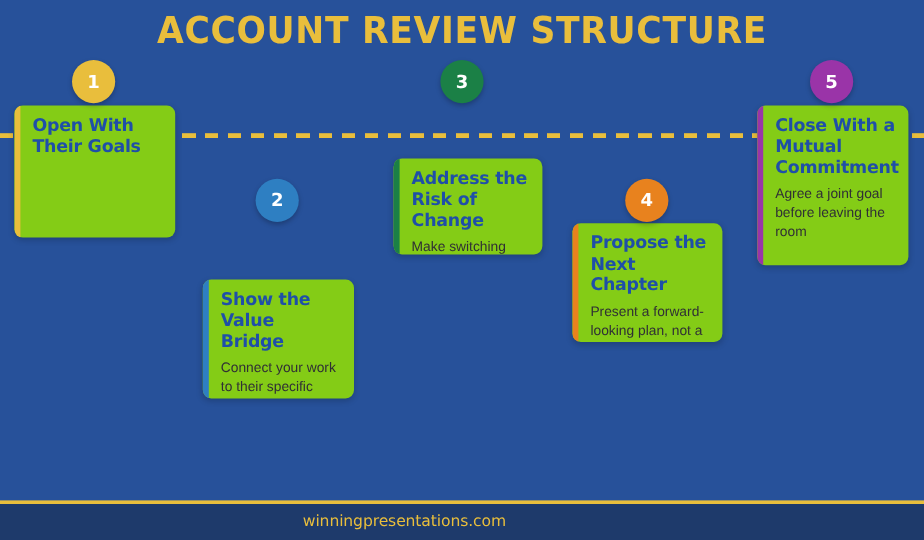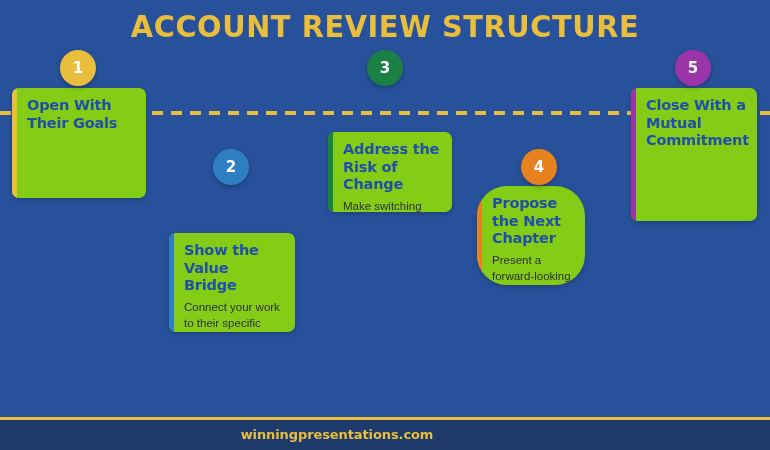--- a/index.html
+++ b/index.html
@@ -132,21 +132,21 @@
     z-index: 3;
   }
   .footer-text {
     position: absolute;
     left: 0;
     top: 426px;
     width: 674px;
     text-align: center;
     color: #E9BE3C;
     font-family: "DejaVu Sans", sans-serif;
-    font-weight: 700;
+    font-weight: 400;
     font-size: 13px;
     line-height: 18px;
     letter-spacing: -0.1px;
     z-index: 6;
   }
 </style>
 </head>
 <body>
 
 <div class="infographic">
@@ -187,36 +187,37 @@
     <div class="card-inner">
       <div class="card-title">Address the Risk of Change</div>
       <div class="card-body">Make switching feel costly and complex</div>
     </div>
   </div>
 
   <div class="badge" style="left:521px; top:149px; background:#E8821E;">
     <span>4</span>
   </div>
 
-  <div class="card" style="left:477px; top:186px; width:108px; height:99px;border-radius:30px;">
+  <div class="card" style="left:477px; top:186px; width:125px; height:99px;">
     <div class="card-accent" style="background:#E8821E;"></div>
     <div class="card-inner">
       <div class="card-title">Propose the Next Chapter</div>
       <div class="card-body">Present a forward-looking plan, not a backward review</div>
     </div>
   </div>
 
   <div class="badge" style="left:675px; top:50px; background:#9A34A8;">
     <span>5</span>
   </div>
 
   <div class="card" style="left:631px; top:88px; width:126px; height:133px;">
     <div class="card-accent" style="background:#9A34A8;"></div>
     <div class="card-inner">
       <div class="card-title">Close With a Mutual Commitment</div>
+      <div class="card-body">Agree a joint goal before leaving the room</div>
     </div>
   </div>
 
   <div class="footer-band"></div>
   <div class="footer-rule"></div>
   <div class="footer-text">winningpresentations.com</div>
 
 </div>
 
 </body></html>

